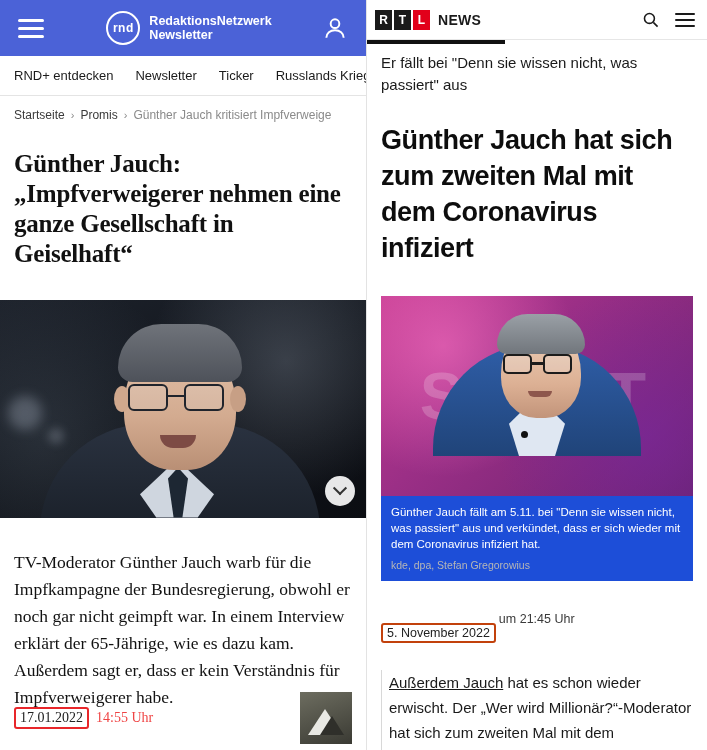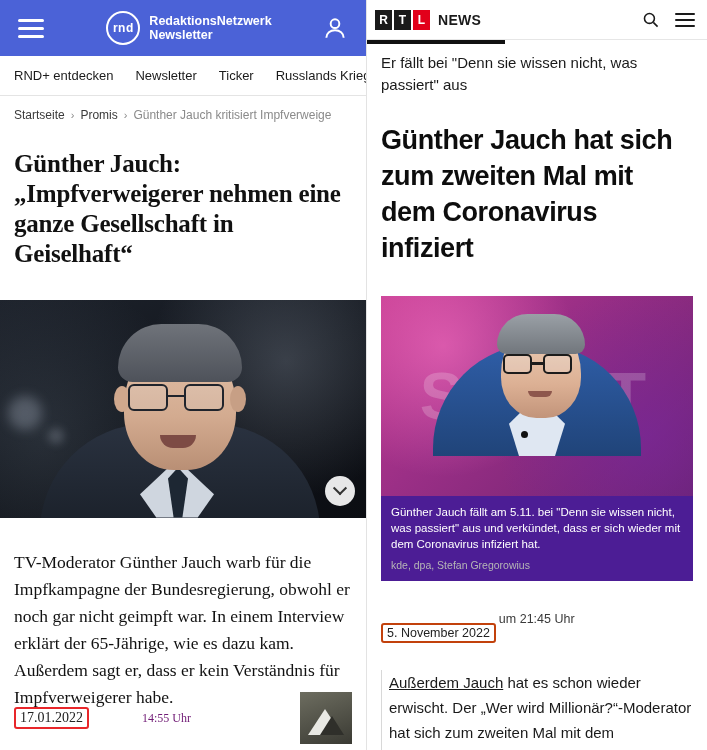--- a/index.html
+++ b/index.html
@@ -162,33 +162,32 @@
     line-height: 27px;
     color: #121212;
   }
 
   .rnd-footer {
     position: absolute;
     left: 0; right: 0; bottom: 0;
     height: 64px;
     display: flex; align-items: center;
     padding: 0 14px;
-    gap: 46px;
   }
   .date-box {
     border: 2px solid #e8262a;
     border-radius: 3px;
     padding: 1px 4px;
     font-family: "Liberation Serif", serif;
     font-size: 14px;
     color: #222;
   }
   .time-text {
     font-family: "Liberation Serif", serif;
-    font-size: 12px; color: #701a75;
+    font-size: 14px; color: #ef4444;
     margin-left: 7px;
   }
   .author-thumb {
     position: absolute; right: 14px; bottom: 6px;
     width: 52px; height: 52px;
     background: linear-gradient(160deg, #6d6d60 0%, #3a3a33 100%);
     overflow: hidden;
   }
   .author-thumb .tri {
     position: absolute; left: 8px; bottom: 9px;
@@ -301,21 +300,21 @@
   }
   .rtl-photo .glass-l { left: 122px; }
   .rtl-photo .glass-r { left: 162px; }
   .rtl-photo .bridge { position: absolute; left: 151px; top: 66px; width: 11px; height: 2.5px; background: #1c1c1c; }
   .rtl-photo .mouth { position: absolute; left: 147px; top: 95px; width: 24px; height: 6px; border-radius: 0 0 14px 14px; background: #8d564c; }
   .rtl-photo .mic { position: absolute; left: 140px; bottom: 58px; width: 7px; height: 7px; border-radius: 50%; background: #111; }
 
   .rtl-caption {
     margin: 0 14px;
     width: 312px;
-    background: #4c1d95;
+    background: #1d4ed8;
     color: #fff;
     padding: 8px 10px 10px 10px;
   }
   .rtl-caption .txt { font-size: 11.5px; line-height: 16px; }
   .rtl-caption .credit { font-size: 10.5px; color: #b6b6b6; margin-top: 7px; }
 
   .rtl-meta {
     display: flex; align-items: center;
     padding: 14px 14px 0 14px;
   }

